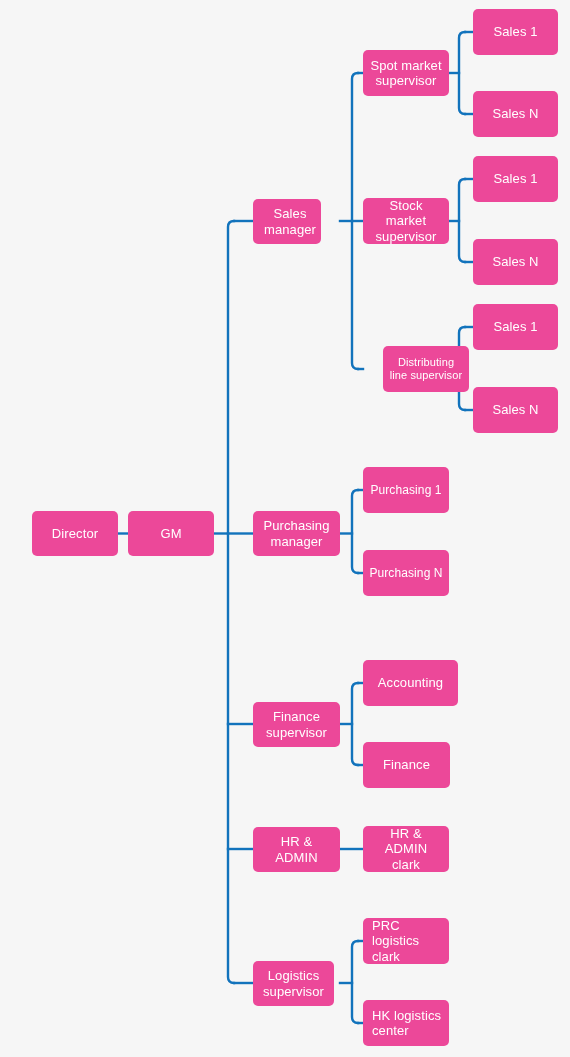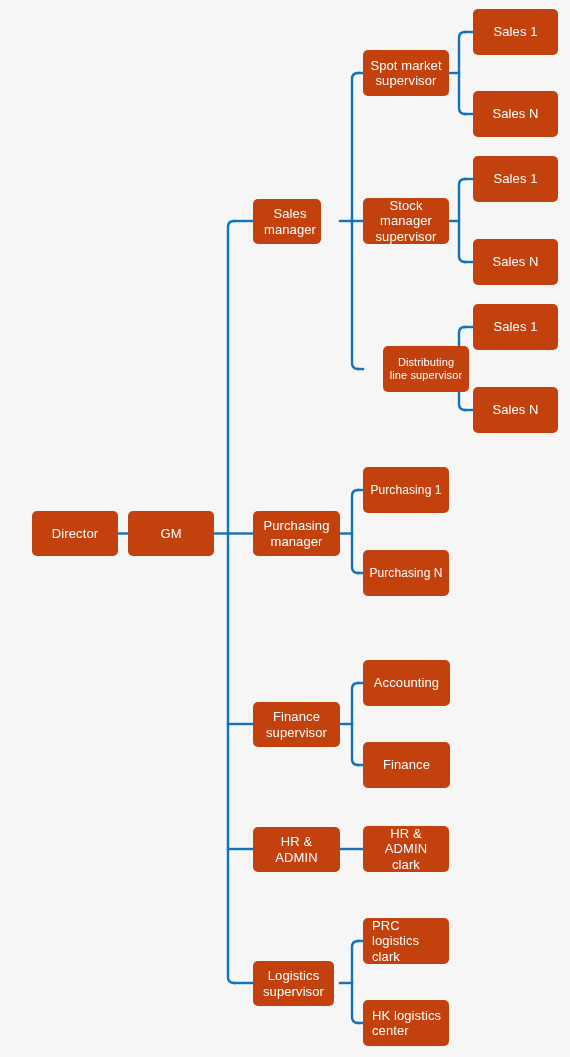--- a/index.html
+++ b/index.html
@@ -11,21 +11,21 @@
     position: relative;
     width: 570px;
     height: 1057px;
     background: #f6f6f6;
     font-family: "Liberation Sans", sans-serif;
     overflow: hidden;
   }
   .node {
     position: absolute;
     box-sizing: border-box;
-    background: #c2410c;
+    background: #ec4899;
     border-radius: 5px;
     color: #ffffff;
     display: flex;
     align-items: center;
     justify-content: center;
     text-align: center;
     line-height: 1.18;
     letter-spacing: 0.1px;
     white-space: pre-line;
     padding: 0 6px;
@@ -121,29 +121,29 @@
 manager</div>
   <div class="node fs-13" style="left:253px; top:702px; width:87px; height:45px;">Finance
 supervisor</div>
   <div class="node fs-13" style="left:253px; top:827px; width:87px; height:45px;">HR &amp;
 ADMIN</div>
   <div class="node fs-13" style="left:253px; top:961px; width:81px; height:45px;">Logistics
 supervisor</div>
 
   <div class="node fs-13" style="left:363px; top:50px; width:86px; height:46px;">Spot market
 supervisor</div>
-  <div class="node fs-13" style="left:363px; top:198px; width:86px; height:46px;">Stock manager
+  <div class="node fs-13" style="left:363px; top:198px; width:86px; height:46px;">Stock market
 supervisor</div>
   <div class="node fs-11" style="left:363px; top:346px; width:86px; height:46px;">Distributing
 line supervisor</div>
 
   <div class="node fs-12" style="left:363px; top:467px; width:86px; height:46px;">Purchasing 1</div>
   <div class="node fs-12" style="left:363px; top:550px; width:86px; height:46px;">Purchasing N</div>
 
-  <div class="node fs-13" style="left:363px; top:660px; width:87px; height:46px;">Accounting</div>
+  <div class="node fs-13" style="left:363px; top:660px; width:95px; height:46px;">Accounting</div>
   <div class="node fs-13" style="left:363px; top:742px; width:87px; height:46px;">Finance</div>
 
   <div class="node fs-13" style="left:363px; top:826px; width:86px; height:46px;">HR &amp;
 ADMIN clark</div>
 
   <div class="node fs-13 align-left" style="left:363px; top:918px; width:86px; height:46px;">PRC logistics
 clark</div>
   <div class="node fs-13 align-left" style="left:363px; top:1000px; width:86px; height:46px;">HK logistics
 center</div>
 

